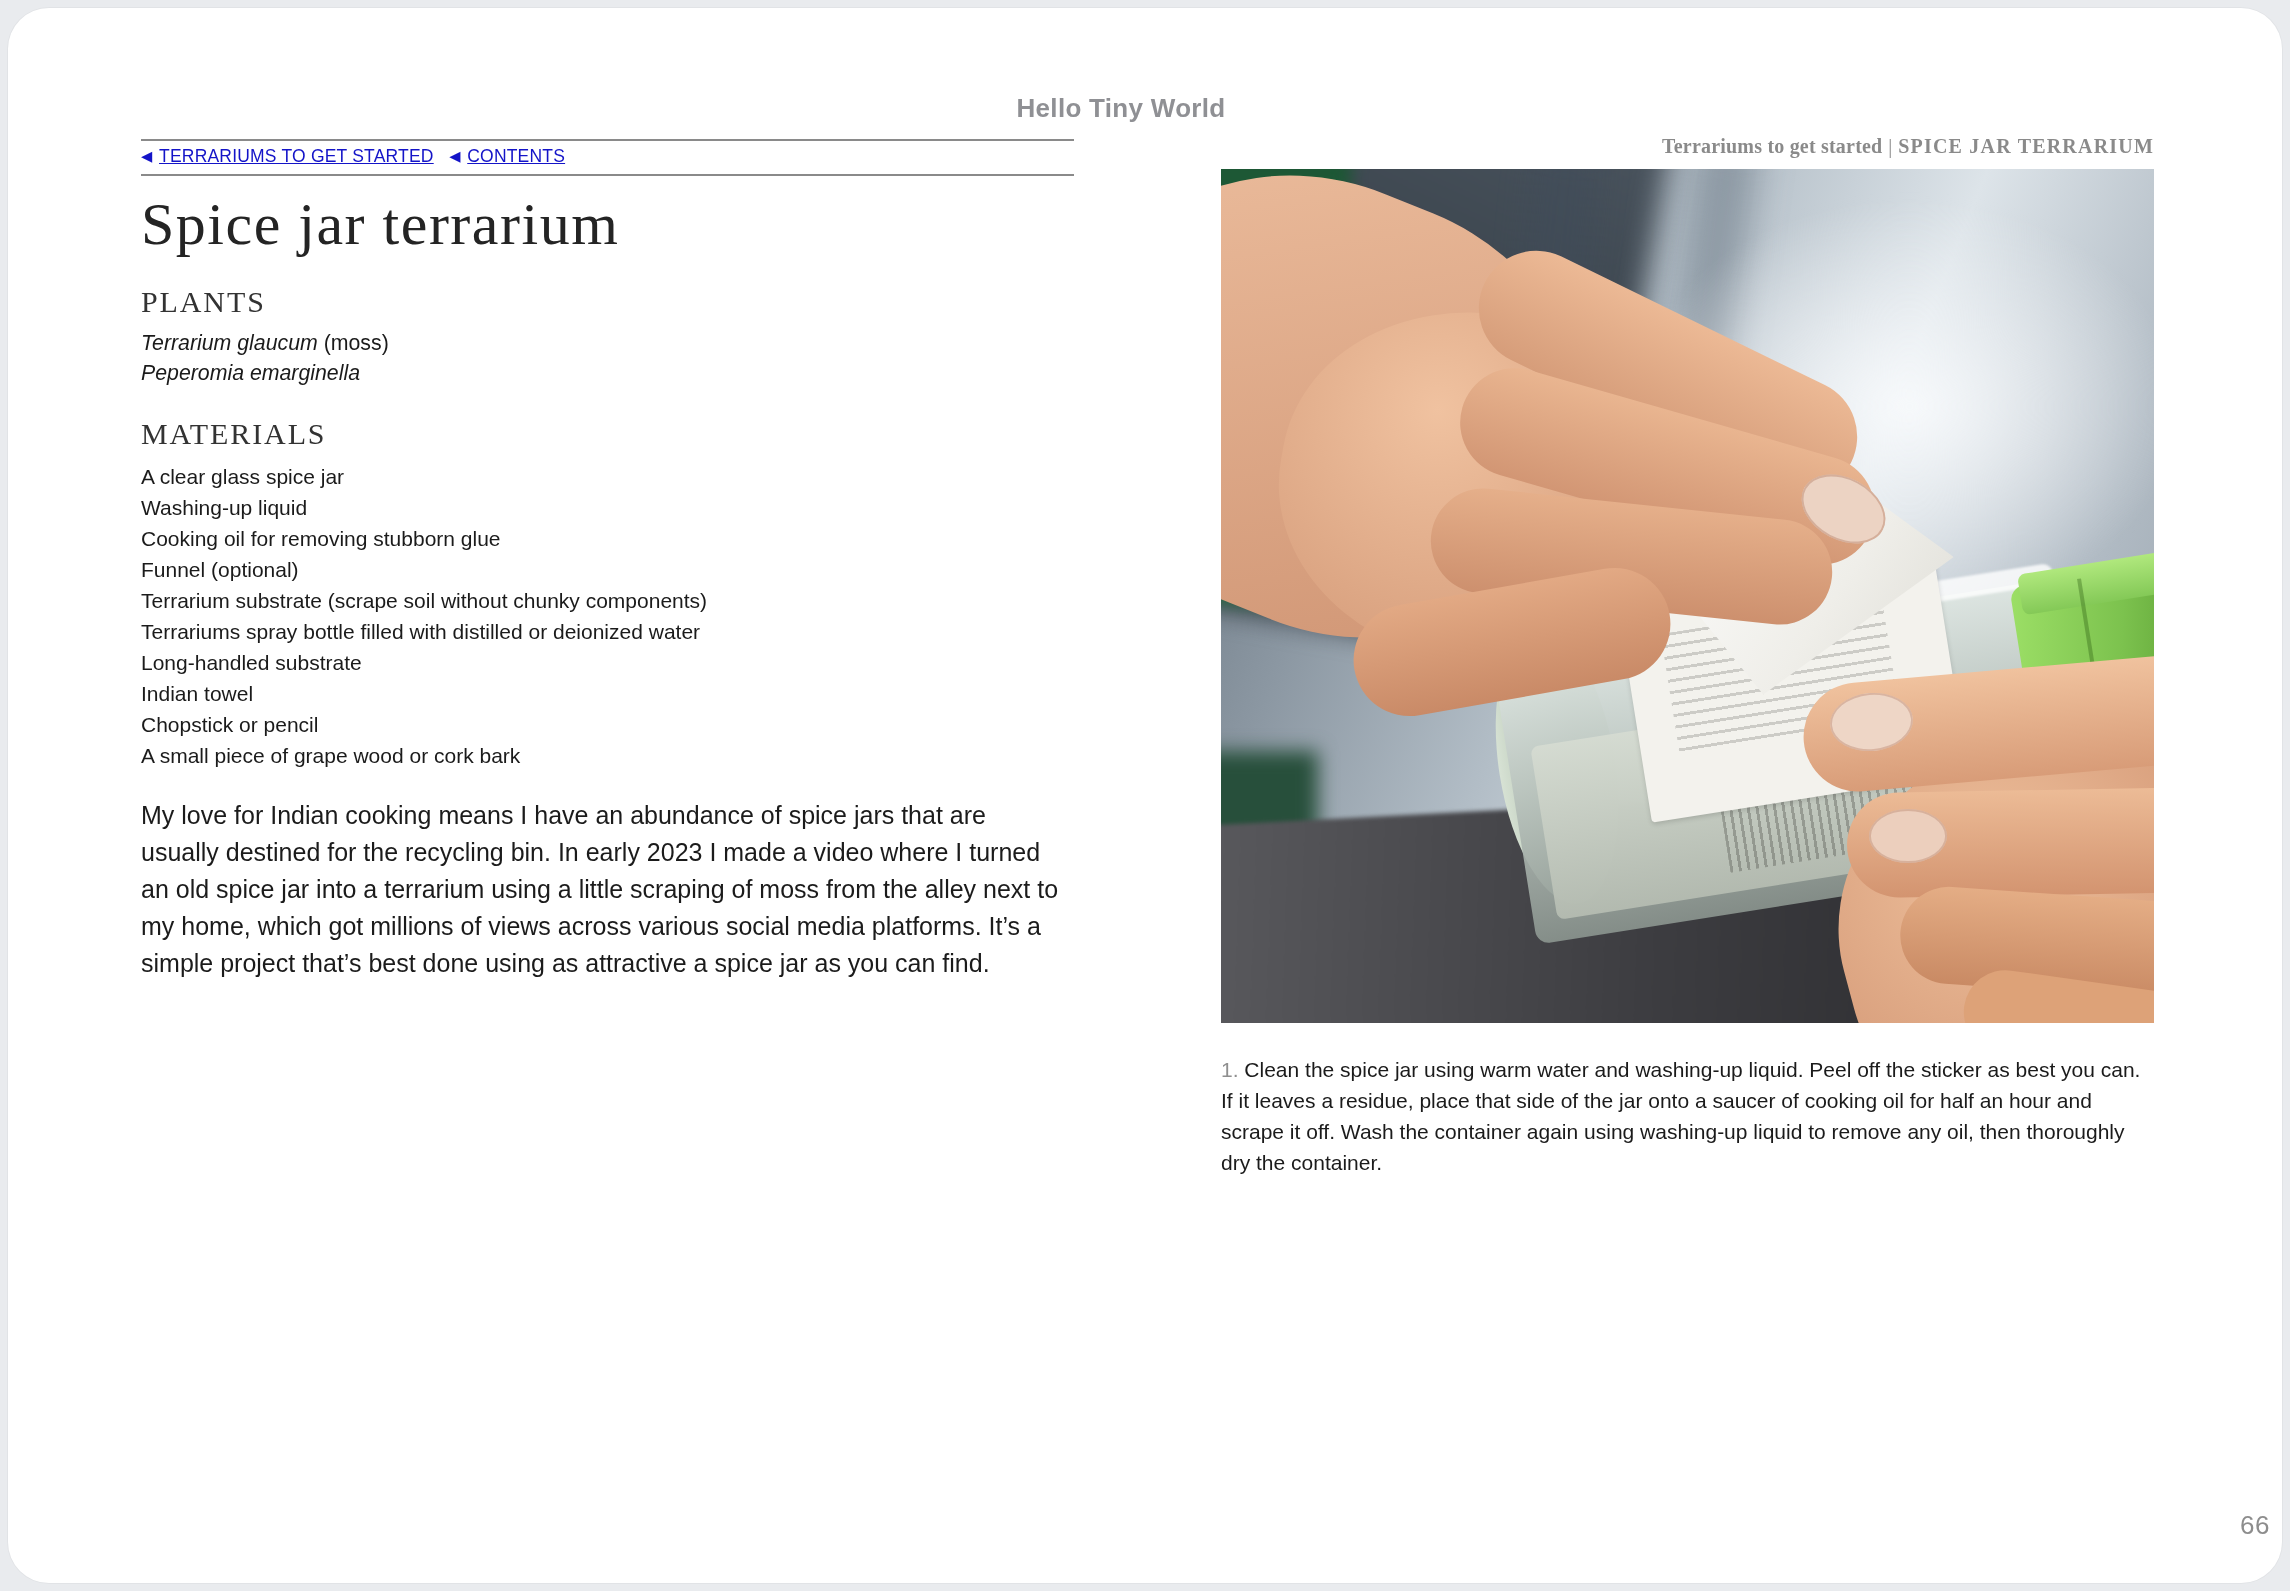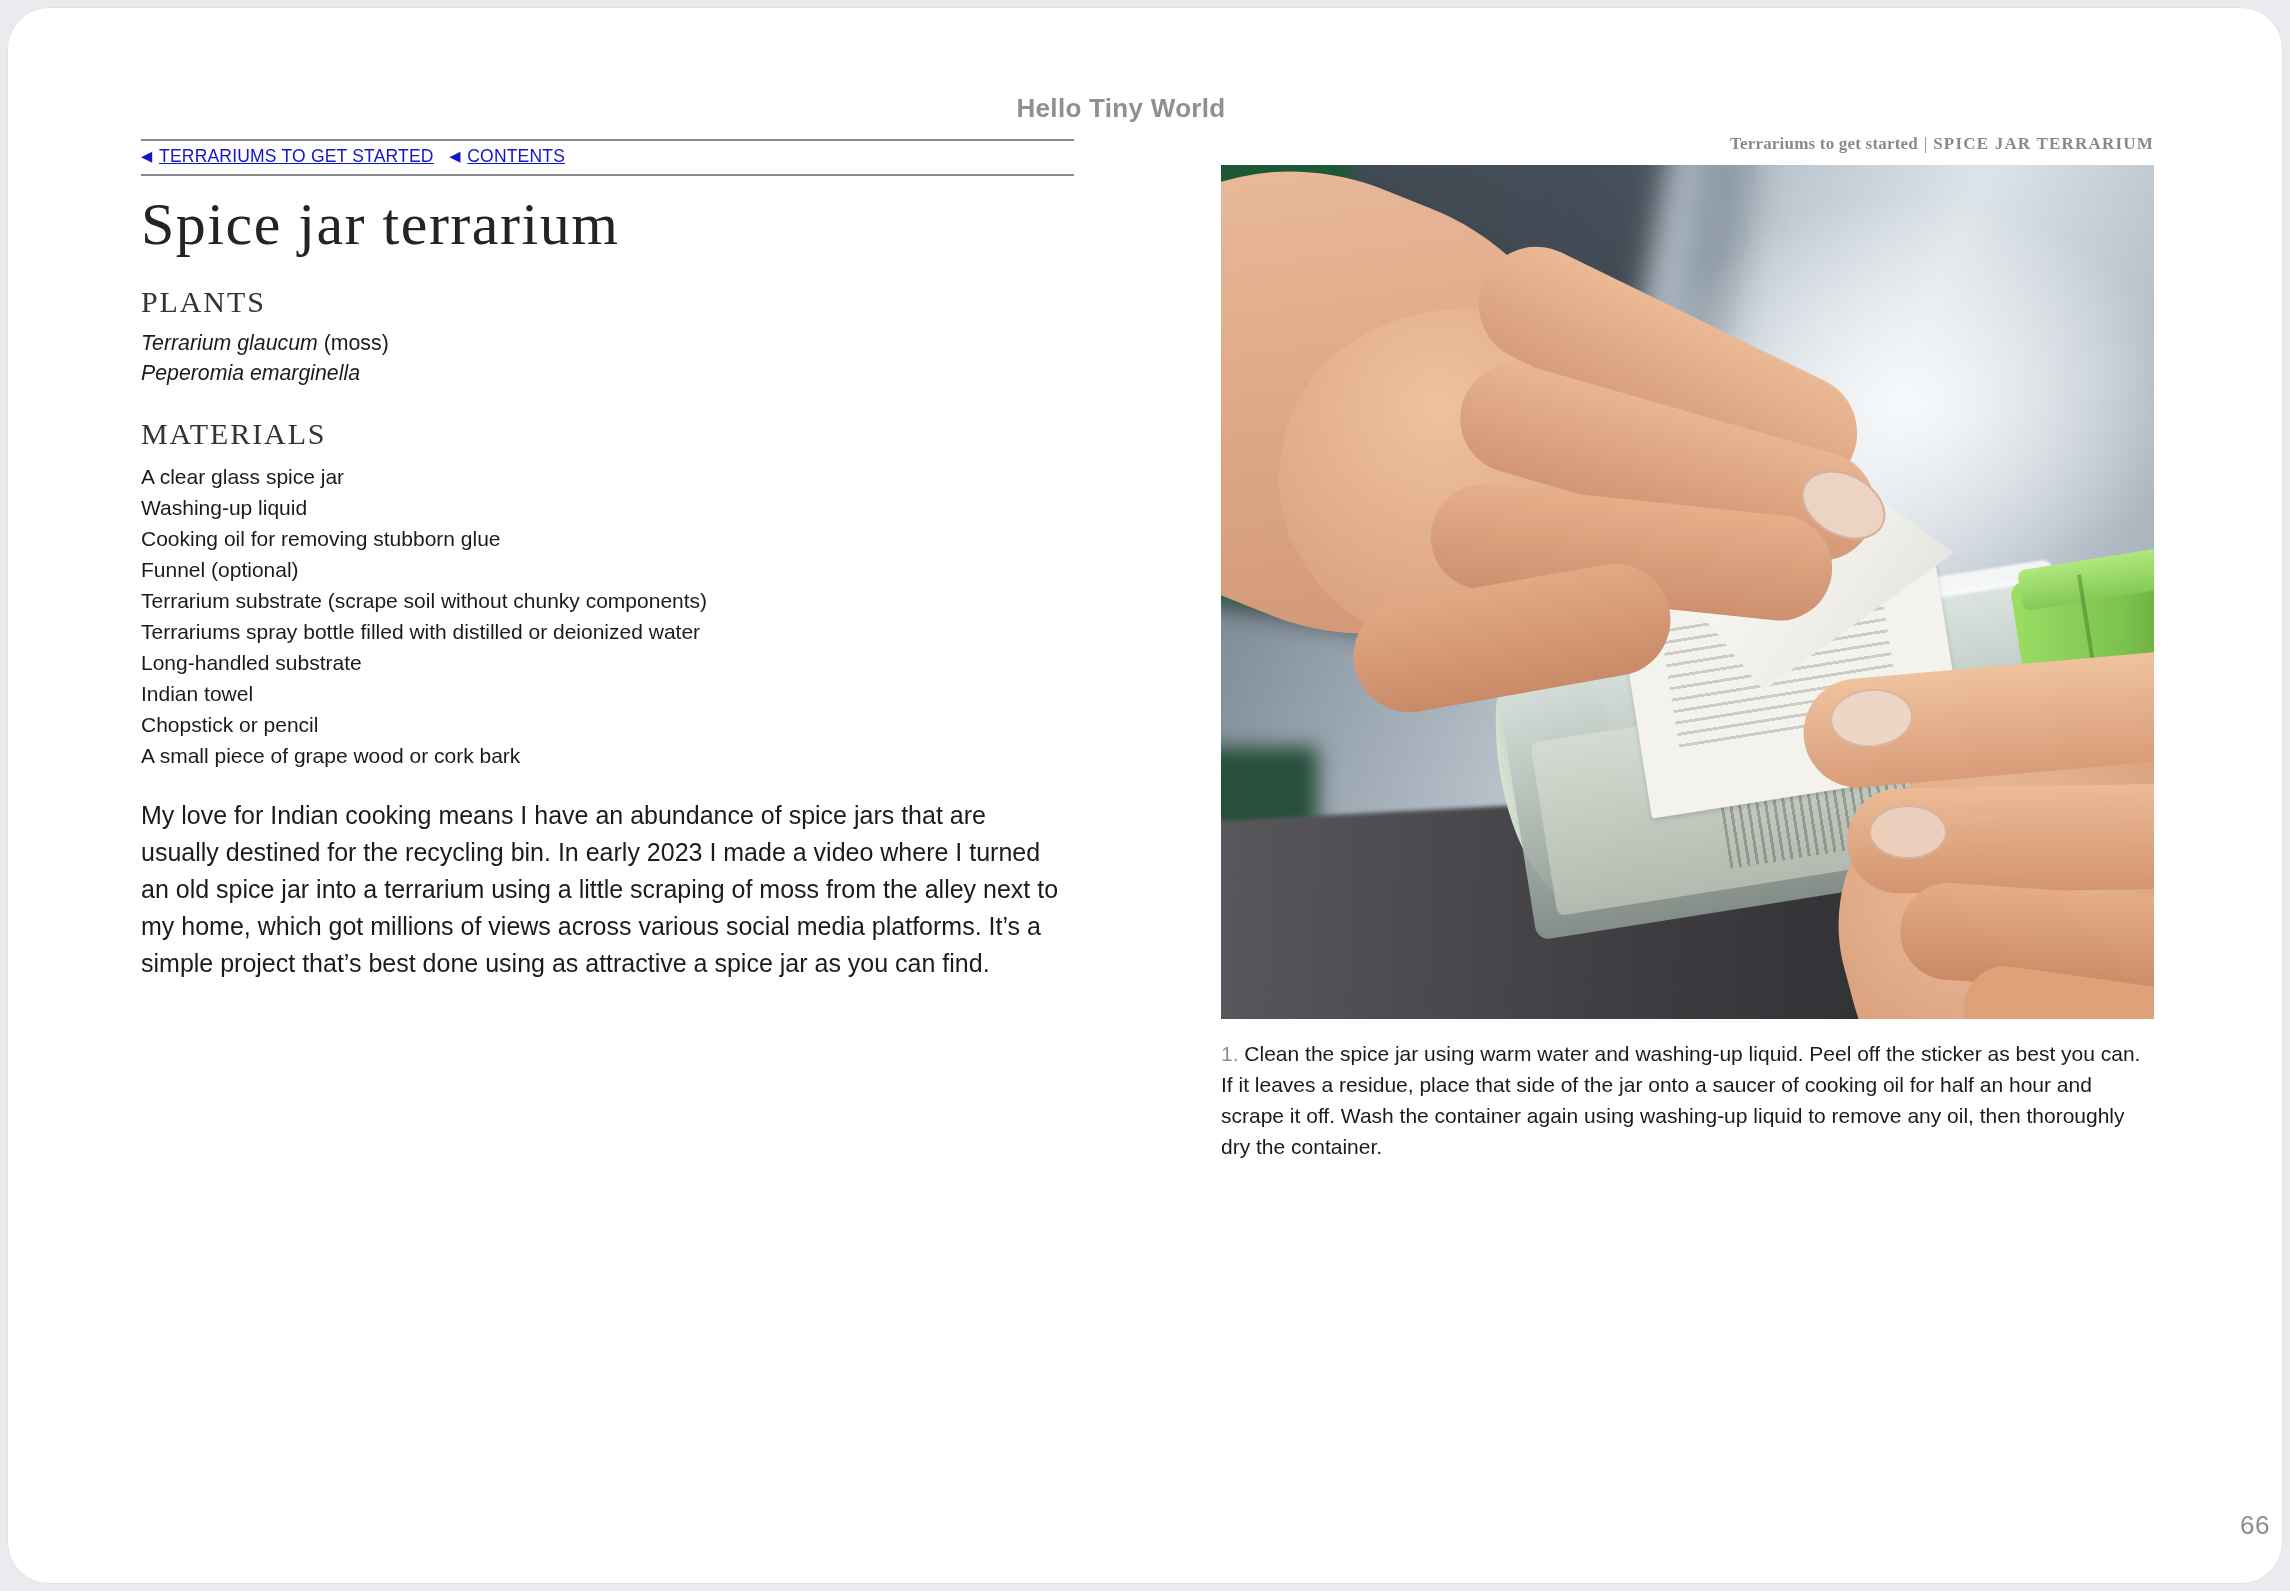--- a/index.html
+++ b/index.html
@@ -43,21 +43,21 @@
   .plant-list{margin:8.7px 0 0 0;padding:0;list-style:none;font-size:21.3px;line-height:30px;}
   .plant-latin{font-style:italic;}
   .materials-list{margin:9.7px 0 0 0;padding:0;list-style:none;font-size:21px;line-height:31px;}
   .intro{
     margin:26px 6px 0 0;width:922px;font-size:25px;line-height:37px;color:#1b1b1b;
   }
   
   .right-col{position:absolute;left:1221px;top:134px;width:933px;}
   .running-header{
     text-align:right;font-family:"Liberation Serif",serif;color:#8a8a8a;
-    font-size:17px;line-height:1.2;letter-spacing:0.2px;
+    font-size:20px;line-height:1.2;letter-spacing:0.2px;
   }
   .running-section{font-weight:700;}
   .running-sep{font-weight:400;padding:0 5.8px;}
   .running-title{font-weight:700;letter-spacing:1.2px;}
   .photo{
     position:relative;width:933px;height:854px;margin-top:10.7px;overflow:hidden;
     background:linear-gradient(112deg,#66727d 0%,#8b97a2 20%,#b3bec7 40%,#dde4e9 60%,#b2bcc5 80%,#939ea8 100%);
   }
   .ph{position:absolute;}
   .ph-dark-tl{left:-58px;top:-78px;width:466px;height:543px;background:linear-gradient(195deg,#4a545e,#2f3840 70%);filter:blur(13.6px);transform:rotate(10deg);}
@@ -85,21 +85,21 @@
   .ph-f3{left:209px;top:335px;width:403px;height:105px;border-radius:68px;transform:rotate(6deg);background:linear-gradient(180deg,#e5af8a,#cd906e);}
   .ph-thumb{left:131px;top:417px;width:320px;height:112px;border-radius:68px;transform:rotate(-10deg);background:linear-gradient(180deg,#e2a984,#c98a67);}
   .ph-pinch-nail{left:578px;top:309px;width:89px;height:62px;border-radius:50%;transform:rotate(28deg);background:#ecd3c3;box-shadow:inset 0 0 0 1.9px rgba(190,140,115,0.5);}
   .ph-right-palm{left:621px;top:573px;width:417px;height:388px;border-radius:45%;transform:rotate(-15deg);background:radial-gradient(circle at 40% 30%,#eec09c,#d29573 78%);}
   .ph-r-index{left:582px;top:500px;width:417px;height:109px;border-radius:68px;transform:rotate(-5deg);background:linear-gradient(180deg,#f0c29e,#d89c78);}
   .ph-r-index-nail{left:609px;top:524px;width:83px;height:58px;border-radius:50%;background:#eed6c6;box-shadow:inset 0 0 0 1.9px rgba(190,140,115,0.45);transform:rotate(-5deg);}
   .ph-r-middle{left:626px;top:621px;width:388px;height:105px;border-radius:68px;transform:rotate(-1deg);background:linear-gradient(180deg,#ecbb96,#d39470);}
   .ph-r-middle-nail{left:648px;top:640px;width:78px;height:54px;border-radius:50%;background:#eccfbd;box-shadow:inset 0 0 0 1.9px rgba(190,140,115,0.45);}
   .ph-r-ring{left:679px;top:726px;width:330px;height:97px;border-radius:68px;transform:rotate(4deg);background:linear-gradient(180deg,#e4ad85,#c98a64);}
   .ph-r-pinky{left:742px;top:813px;width:252px;height:83px;border-radius:58px;transform:rotate(8deg);background:#dda278;}
-  .caption{margin-top:19px;font-size:21px;line-height:31px;color:#1b1b1b;}
+  .caption{margin-top:31px;font-size:21px;line-height:31px;color:#1b1b1b;}
   .caption-number{color:#8f8f8f;}
   
   .page-number{
     position:absolute;left:9px;top:1510px;width:2261px;text-align:right;
     font-size:26px;color:#8d8d8d;letter-spacing:0.5px;
   }
 </style>
 </head>
 <body>
 

